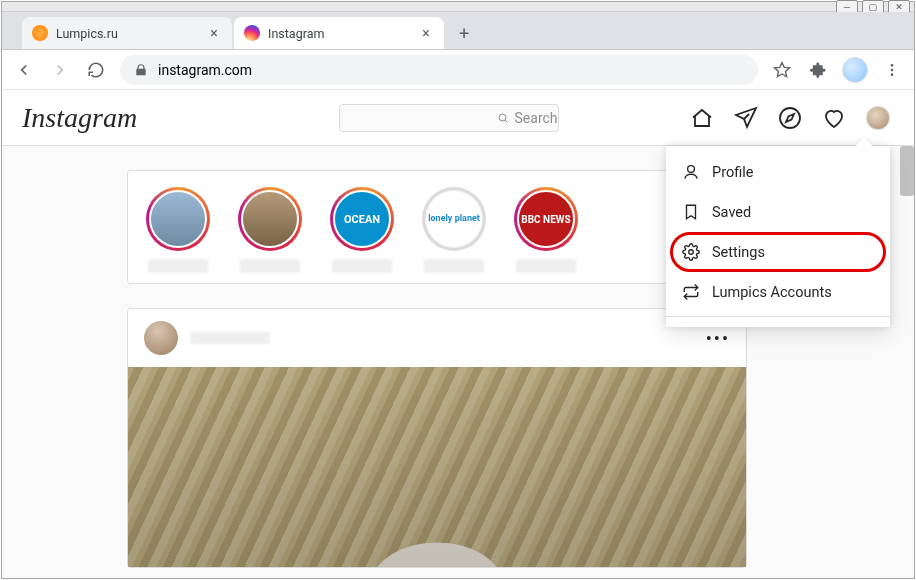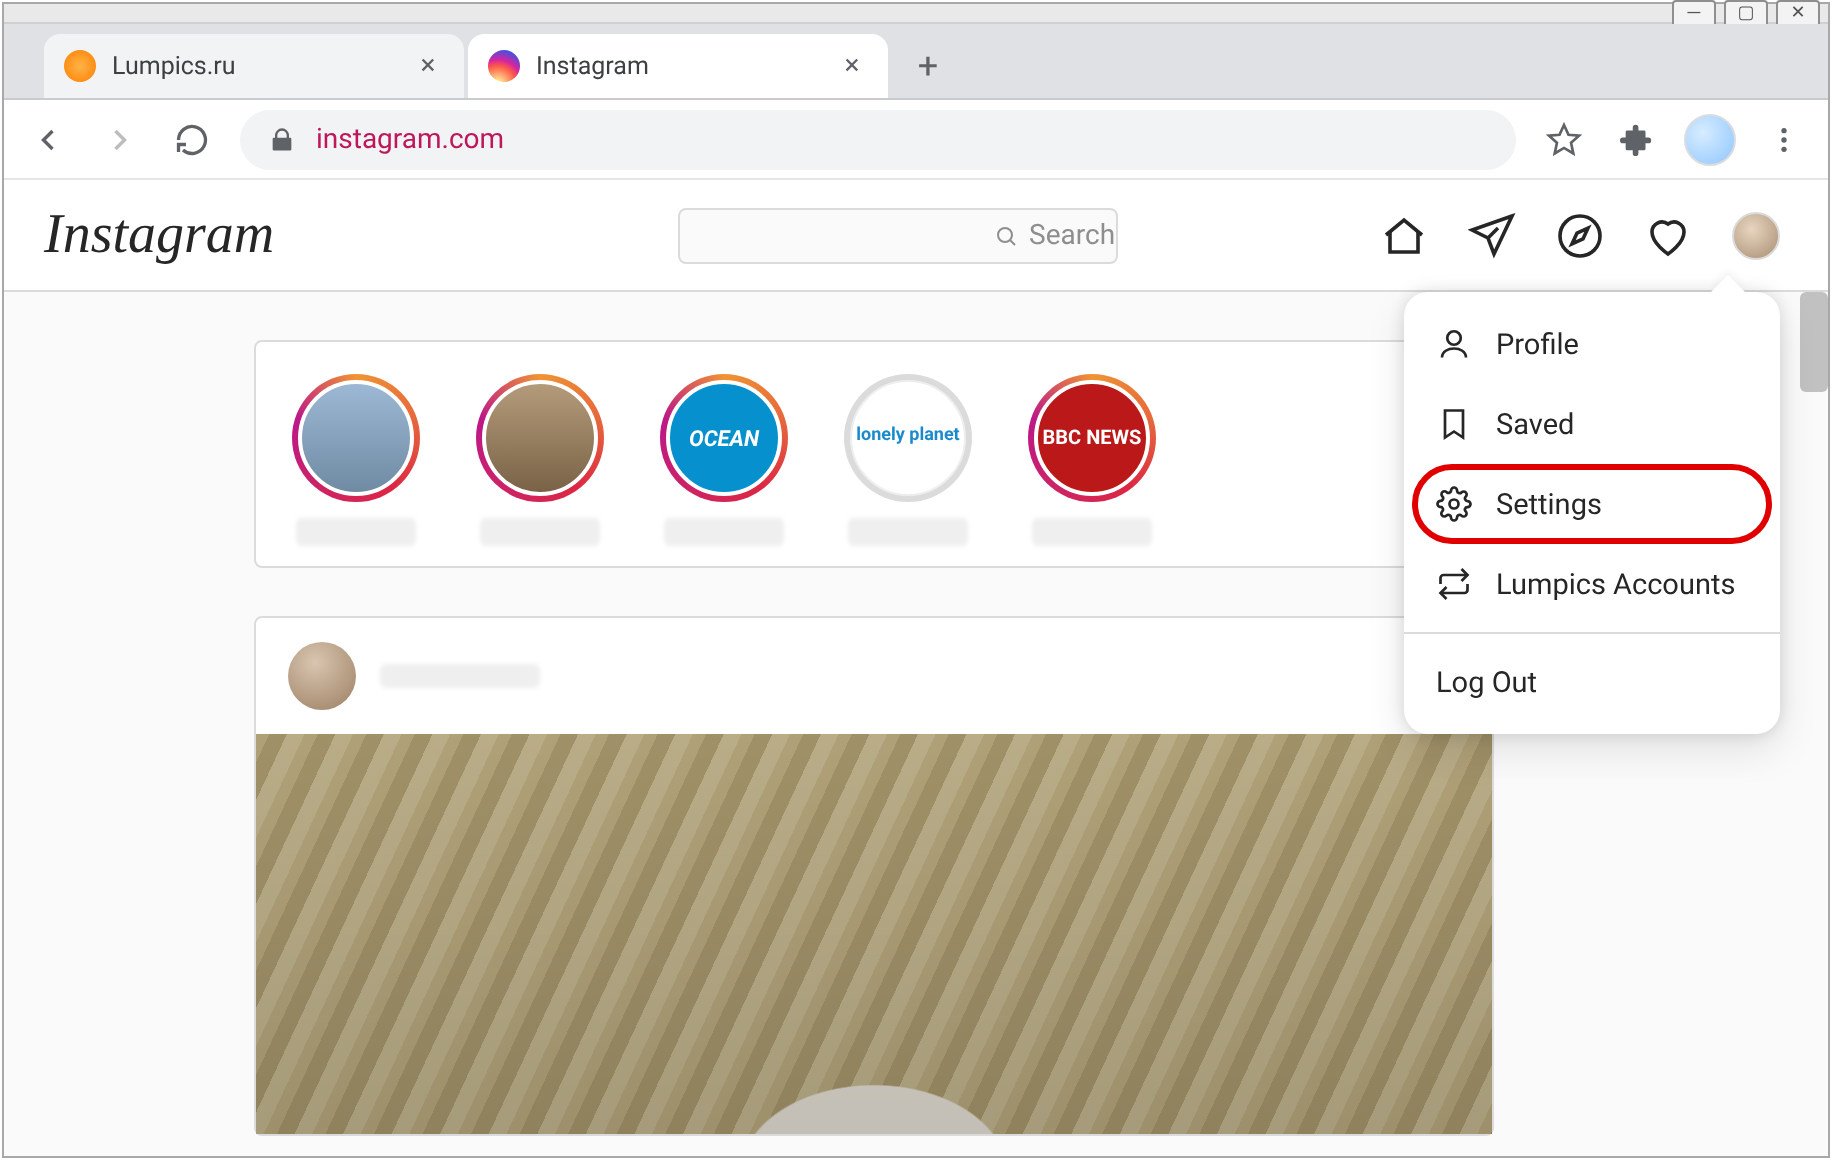--- a/index.html
+++ b/index.html
@@ -14,21 +14,21 @@
   .tab.active { background: #fff; }
   .tab .favicon { width: 16px; height: 16px; border-radius: 50%; display:inline-flex; align-items:center; justify-content:center; font-size:10px;}
   .fav-lumpics { background: radial-gradient(circle at 50% 50%, #ffb347, #ff7e00); }
   .fav-insta { background: radial-gradient(circle at 30% 107%, #fdf497 0%, #fdf497 5%, #fd5949 45%, #d6249f 60%, #285AEB 90%); border-radius:4px; }
   .tab-close { margin-left: auto; width:16px; height:16px; display:flex; align-items:center; justify-content:center; color:#5f6368; font-size:14px; border-radius:50%; }
   .newtab { width:28px; height:28px; display:flex; align-items:center; justify-content:center; color:#5f6368; font-size:18px; margin-left:4px; margin-bottom:2px; }
 
   .addrbar { height: 40px; background: #fff; display: flex; align-items: center; padding: 0 10px; gap: 12px; border-bottom: 1px solid #e5e5e5; }
   .navbtn { width: 24px; height: 24px; display:flex; align-items:center; justify-content:center; color:#5f6368; }
   .navbtn.disabled { color:#bdbdbd; }
-  .omnibox { flex: 1; height: 30px; background: #f1f3f4; border-radius: 15px; display: flex; align-items: center; padding: 0 14px; gap: 10px; font-size: 14px; color: #be185d; }
+  .omnibox { flex: 1; height: 30px; background: #f1f3f4; border-radius: 15px; display: flex; align-items: center; padding: 0 14px; gap: 10px; font-size: 14px; color: #000000; }
   .lock { width:14px; height:14px; color:#5f6368; }
   .avatar-small { width: 26px; height: 26px; border-radius: 50%; background: radial-gradient(circle at 35% 35%, #d7ecff, #8fc6ff); border:1px solid #dadce0; }
 
   
   .content { flex: 1; background: #fafafa; overflow: hidden; position: relative; }
 
   
   .ig-nav { height: 56px; background: #fff; border-bottom: 1px solid #dbdbdb; display: flex; align-items: center; justify-content: space-between; padding: 0 24px 0 20px; }
   .ig-logo { font-family: "Brush Script MT", "Segoe Script", cursive; font-size: 28px; font-weight: 500; color: #262626; font-style: italic; }
   .ig-search { width: 220px; height: 28px; background: #fafafa; border: 1px solid #dbdbdb; border-radius: 4px; display: flex; align-items: center; justify-content: flex-end; gap: 6px; color: #8e8e8e; font-size: 14px; margin-left:70px;}
@@ -42,38 +42,38 @@
   
   .feed-col { width: 620px; margin-left: 125px; padding-top: 24px; }
   .stories { background: #fff; border: 1px solid #dbdbdb; border-radius: 4px; padding: 16px 10px 10px; display: flex; gap: 12px; }
   .story { display: flex; flex-direction: column; align-items: center; width: 80px; }
   .story-ring { width: 64px; height: 64px; border-radius: 50%; padding: 2px; background: conic-gradient(#f09433, #e6683c, #dc2743, #cc2366, #bc1888, #f09433); display:flex; align-items:center; justify-content:center; }
   .story-ring.seen { background: #dbdbdb; }
   .story-img { width: 58px; height: 58px; border-radius: 50%; border: 2px solid #fff; display:flex; align-items:center; justify-content:center; color:#fff; font-weight:bold; font-size:11px; overflow:hidden; }
   .story-label { height: 14px; width: 60px; background: #efefef; border-radius: 3px; margin-top: 8px; filter: blur(1px); }
   .s1 { background: linear-gradient(180deg,#9db8d4 0%,#6f8ba3 100%); }
   .s2 { background: linear-gradient(180deg,#b39b7a 0%,#7a6247 100%); }
-  .s3 { background: #0691ce; font-style: italic; }
+  .s3 { background: #0691ce; }
   .s4 { background: #fff; border:1px solid #eee; color:#1b8acc !important; }
   .s5 { background: #bb1919; }
 
   
   .post { background: #fff; border: 1px solid #dbdbdb; border-radius: 4px; margin-top: 24px; }
   .post-head { height: 58px; display: flex; align-items: center; padding: 0 16px; }
   .post-avatar { width: 34px; height: 34px; border-radius: 50%; background: radial-gradient(circle at 40% 30%, #d9c5b0, #9b7f62); margin-right: 12px; }
   .post-user { height: 12px; width: 80px; background: #efefef; border-radius: 3px; filter: blur(1px); }
   .post-more { margin-left: auto; color: #262626; font-size: 18px; letter-spacing: 2px; }
   .post-image { width: 100%; height: 200px; background:
      linear-gradient(180deg, rgba(0,0,0,0.05), rgba(0,0,0,0.15)),
      radial-gradient(ellipse 120px 80px at 50% 110%, #e5e0d5 0%, #e5e0d5 55%, transparent 56%),
      repeating-linear-gradient(115deg, #b9a97e 0 6px, #a8986d 6px 14px, #c3b68f 14px 22px);
      position:relative; overflow:hidden; }
 
   
-  .dropdown { position: absolute; top: 56px; right: 24px; width: 188px; background: #fff; border-radius: 12px; box-shadow: 0 0 8px rgba(0,0,0,0.12), 0 8px 20px rgba(0,0,0,0.1); padding: 6px 0; z-index: 50; }
+  .dropdown { position: absolute; top: 56px; right: 24px; width: 224px; background: #fff; border-radius: 0; box-shadow: 0 0 8px rgba(0,0,0,0.12), 0 8px 20px rgba(0,0,0,0.1); padding: 6px 0; z-index: 50; }
   .dropdown::before { content:""; position:absolute; top:-6px; right:20px; width:12px; height:12px; background:#fff; transform:rotate(45deg); box-shadow:-2px -2px 3px rgba(0,0,0,0.04); }
   .dd-item { height: 40px; display: flex; align-items: center; padding: 0 16px; gap: 12px; font-size: 14.5px; color: #262626; cursor: pointer; position:relative; }
   .dd-icon { width: 18px; height: 18px; color: #262626; display:flex; align-items:center; justify-content:center; }
   .dd-divider { height: 1px; background: #dbdbdb; margin: 4px 0; }
   .highlight-ring { position: absolute; left: 4px; right: 4px; top: 0; bottom: 0; border: 3px solid #e00000; border-radius: 20px; pointer-events: none; }
 
   svg { display:block; }
 </style>
 </head>
 <body>
@@ -265,19 +265,16 @@
           <svg width="18" height="18" viewBox="0 0 24 24" fill="none" stroke="currentColor" stroke-width="1.8">
               <path d="M17 2l4 4-4 4"></path>
               <path d="M3 12V8a2 2 0 0 1 2-2h16"></path>
               <path d="M7 22l-4-4 4-4"></path>
               <path d="M21 12v4a2 2 0 0 1-2 2H3"></path>
             </svg>
         </span>
         <span>Lumpics Accounts</span>
       </div>
       <div class="dd-divider"></div>
-      <div class="dd-item">
-        <span>Log Out</span>
-      </div>
     </div>
 
   </div>
 </div>
 
 </body></html>

